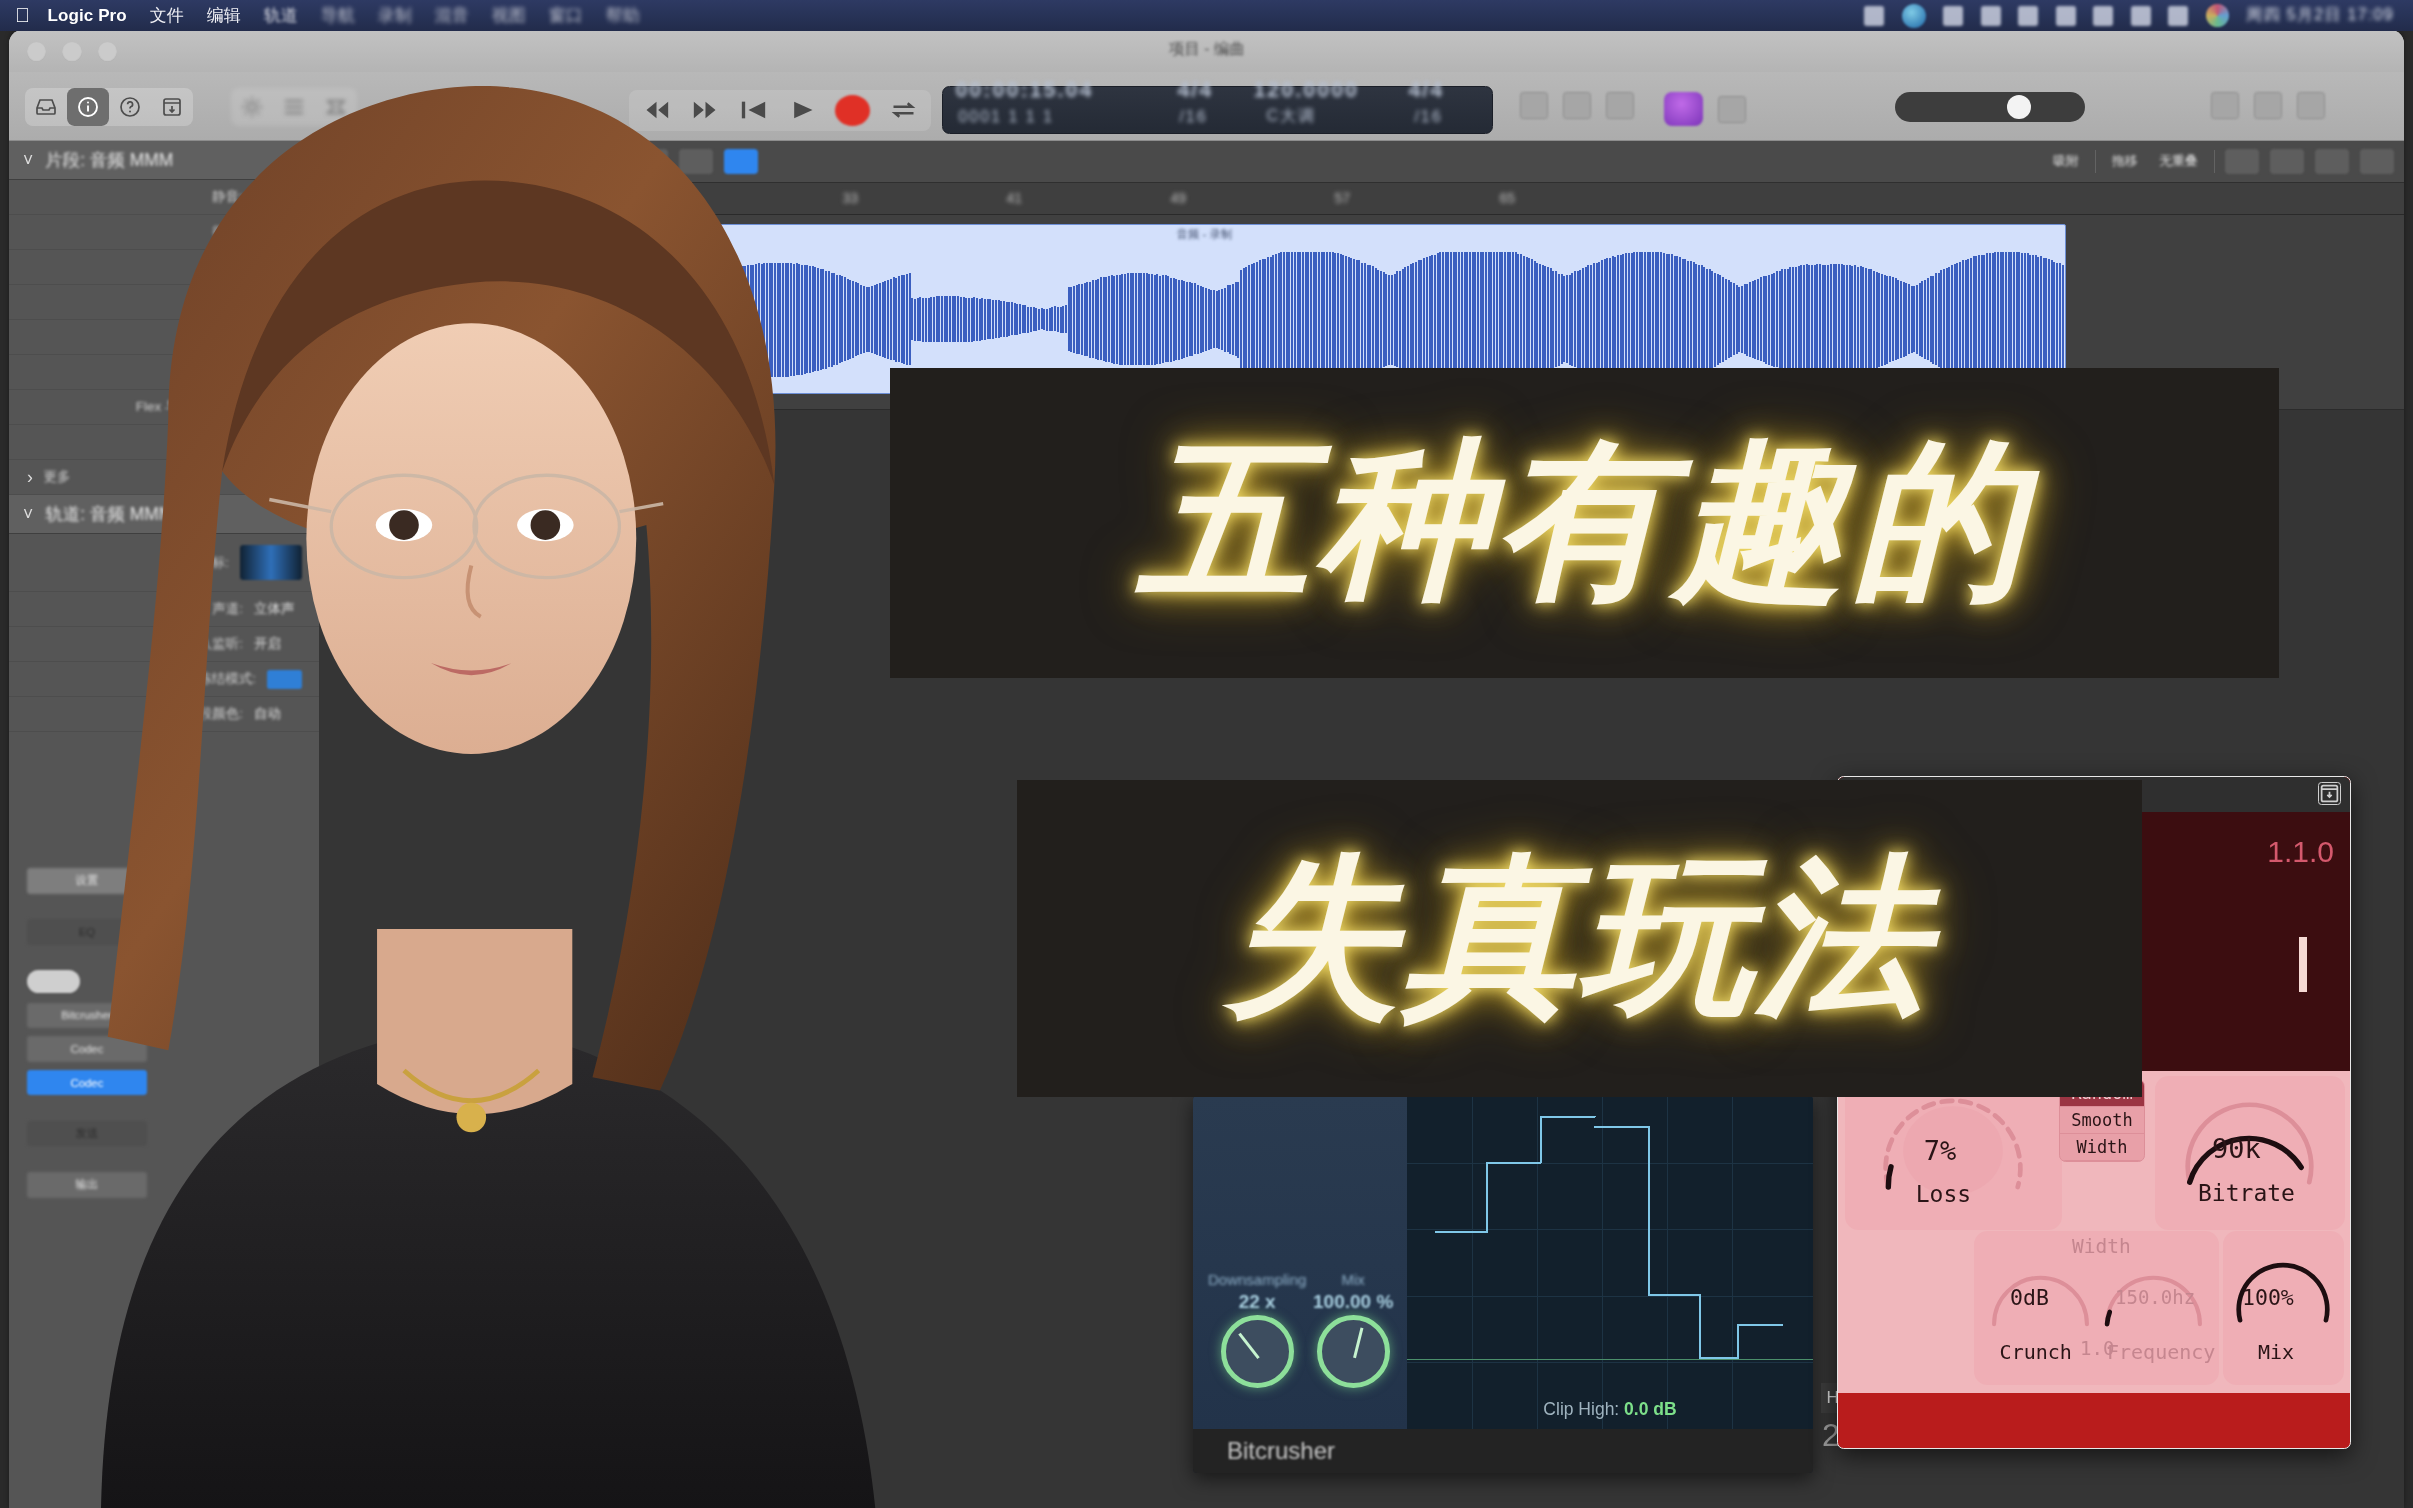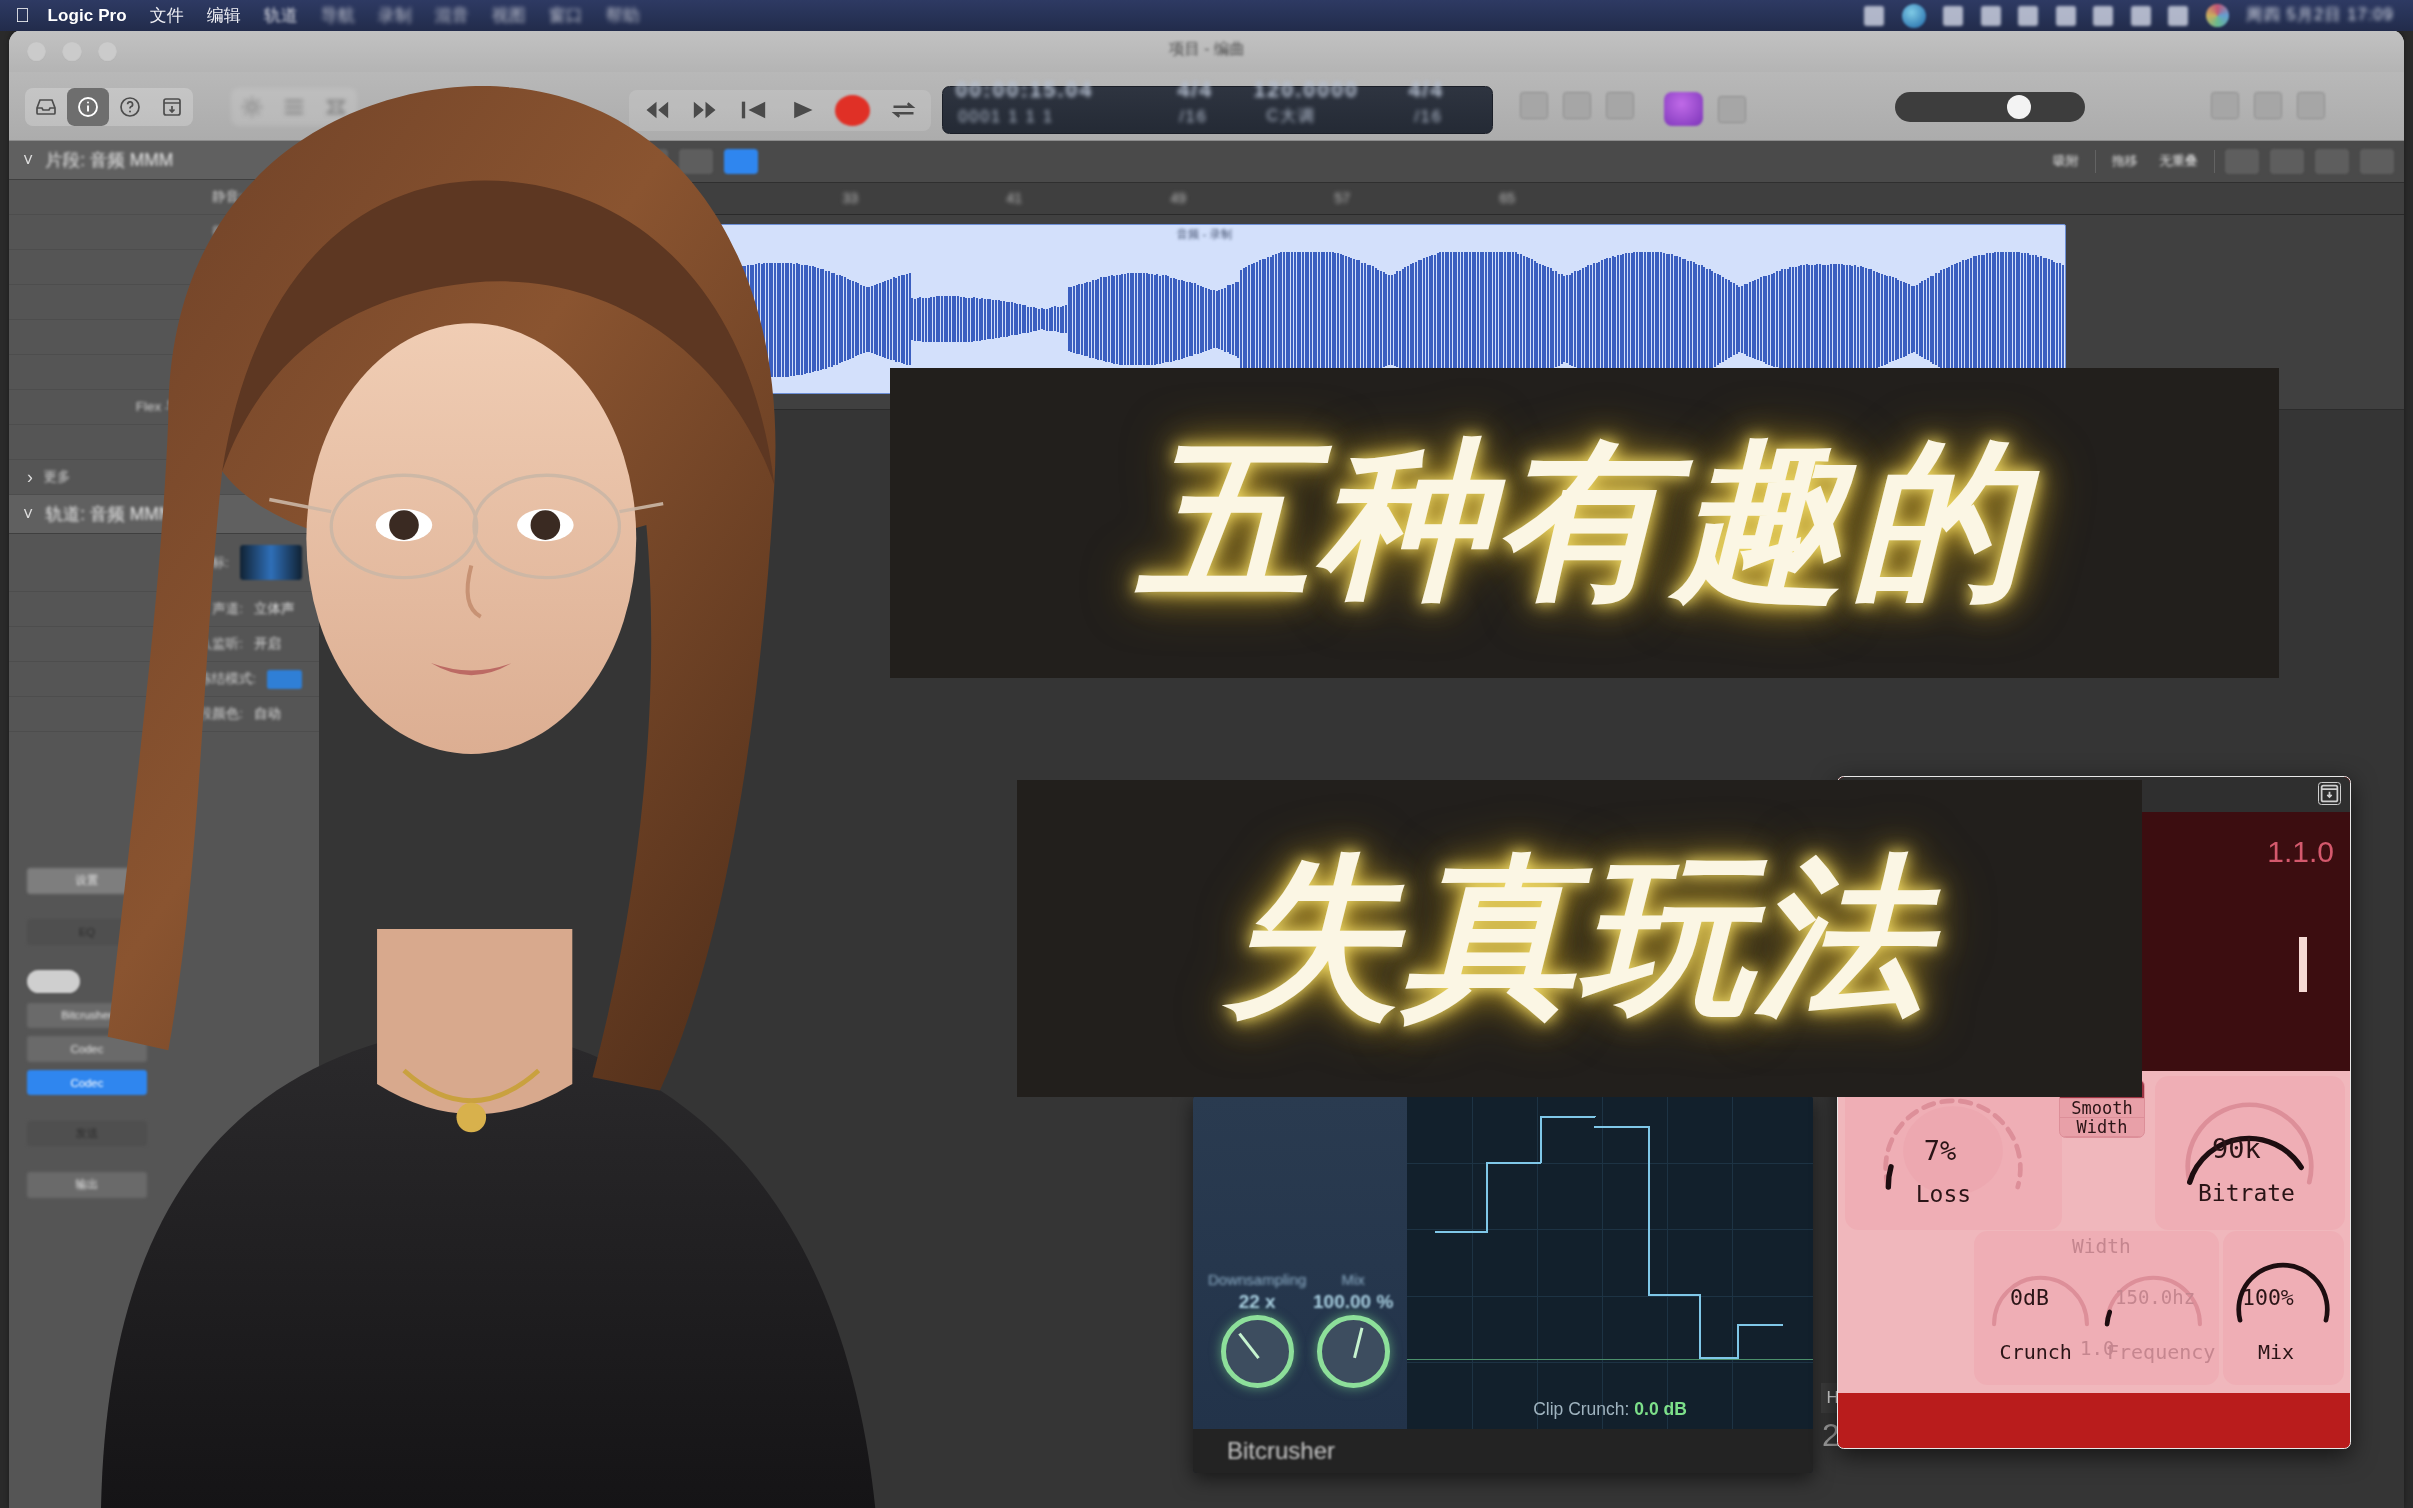--- a/index.html
+++ b/index.html
@@ -187,21 +187,21 @@
      border:1.3px solid #cfcfcf; border-radius:3.4px; color:#cfcfcf; }
   .pb-screen { position:relative; height:259px; background:#3c0d10; }
   .pb-ver { position:absolute; right:16px; top:23px; color:#d4596d; font-size:30px; }
   .pb-mark { position:absolute; background:#f6d9d4; }
   .pb-main { position:absolute; left:0; top:294px; width:100%; height:322px;
      background:#f0b7bc; }
   .pb-panel { position:absolute; background:#efaeb5; border-radius:13.5px; }
   .pb-text { position:absolute; color:#2a1416; font-family:"DejaVu Sans Mono","Liberation Mono",monospace; }
   .pb-seg { position:absolute; width:86px; background:#e8a0a8; border-radius:6.7px;
      overflow:hidden; border:1.3px solid #dd8f99; }
-  .pb-seg div { height:19px; display:flex; align-items:center; justify-content:center;
+  .pb-seg div { height:27px; display:flex; align-items:center; justify-content:center;
      font-size:17px; color:#2a1416; font-family:"DejaVu Sans Mono","Liberation Mono",monospace;
      border-bottom:0.7px solid #dd8f99; }
   .pb-seg div.sel { background:#9b3543; color:#f4cfd4; }
   .pb-foot { position:absolute; left:0; bottom:0; width:100%; height:58px; background:#242424;
      display:flex; align-items:center; justify-content:center; }
   .pb-foot span { color:#fff; font-size:32px; }
   .arcwrap { position:absolute; }
   .arcwrap svg { overflow:visible; }
 
   
@@ -1246,21 +1246,21 @@
         <div class="pa-step" style="left:187px; top:30px;  width:55px;"></div>
         <div class="pa-stepv" style="left:241px; top:30px;  height:170px;"></div>
         <div class="pa-step" style="left:241px; top:198px; width:53px;"></div>
         <div class="pa-stepv" style="left:292px; top:198px; height:65px;"></div>
         <div class="pa-step" style="left:292px; top:261px; width:39px;"></div>
         <div class="pa-stepv" style="left:330px; top:228px; height:35px;"></div>
         <div class="pa-step" style="left:330px; top:228px; width:46px;"></div>
       </div>
       <div class="pa-green" style="top:263px;"></div>
       <div class="pa-clip">
-        <span>Clip Crunch:</span>
+        <span>Clip High:</span>
         <b>0.0 dB</b>
       </div>
     </div>
 
     <div class="pa-foot">
       <span class="pa-name">Bitcrusher</span>
     </div>
   </div>
 
   <div class="pluginB">

